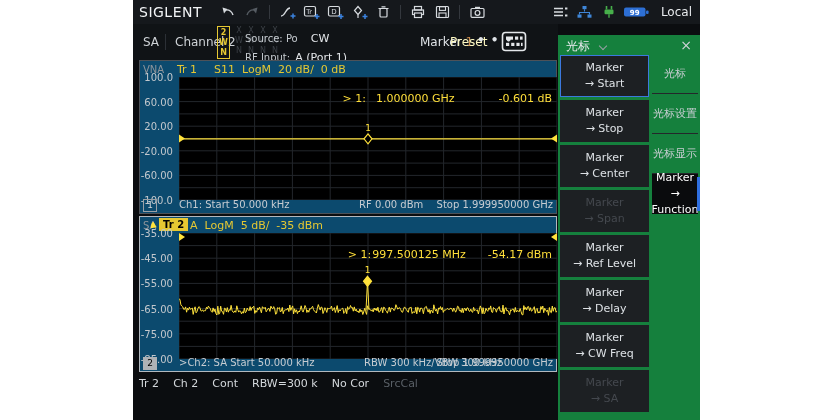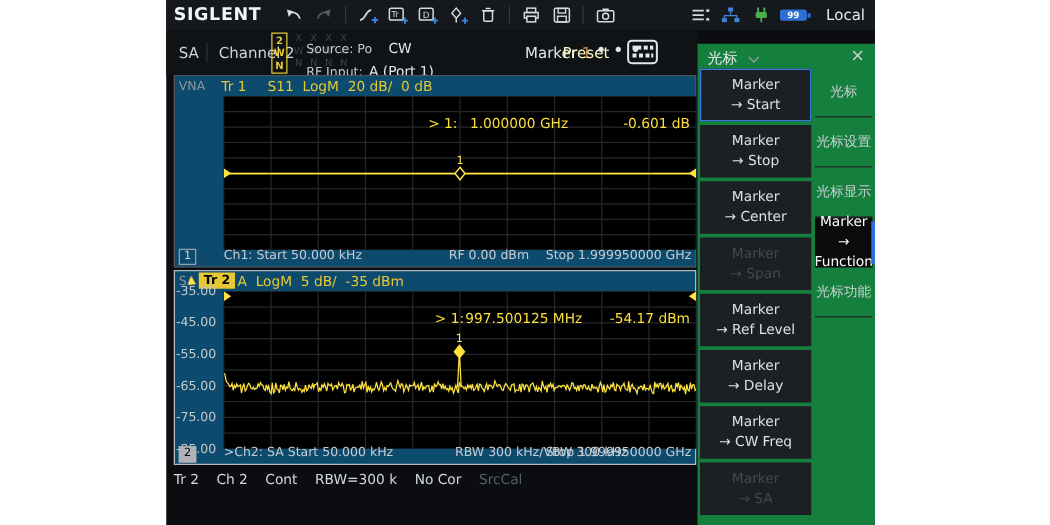--- a/index.html
+++ b/index.html
@@ -3,21 +3,21 @@
 <meta charset="utf-8">
 <style>
   html,body{margin:0;padding:0;background:#ffffff;}
   .page{position:relative;width:840px;height:420px;background:#ffffff;overflow:hidden;
         font-family:"DejaVu Sans","Liberation Sans",sans-serif;}
   .screen{position:absolute;left:133px;top:0;width:567px;height:420px;background:#0b0d10;}
 
   
   .toolbar{position:absolute;left:0;top:0;width:100%;height:24px;background:#15181c;
            display:flex;align-items:center;padding:0 8px 0 6px;box-sizing:border-box;}
-  .brand{color:#f2f4f6;font-size:14px;font-weight:bold;letter-spacing:.5px;margin-right:14px;}
+  .brand{color:#f2f4f6;font-size:14px;font-weight:normal;letter-spacing:.5px;margin-right:14px;}
   .tbtn{width:20px;height:18px;display:flex;align-items:center;justify-content:center;margin:0 2px;flex:0 0 auto;}
   .vsep{width:1px;height:14px;background:#34383e;margin:0 5px;flex:0 0 auto;}
   .tb-right{margin-left:auto;display:flex;align-items:center;}
   .local{color:#e6e9ec;font-size:12px;margin-left:8px;}
 
   
   .chanbar{position:absolute;left:0;top:24px;width:425px;height:36px;background:#101316;}
   .chanbar .sa{position:absolute;left:10px;top:11px;color:#cfd3d7;font-size:12px;}
   .chanbar .cdiv{position:absolute;left:32px;top:10px;width:1px;height:16px;background:#2c3036;}
   .chanbar .chname{position:absolute;left:42px;top:11px;color:#cfd3d7;font-size:12px;}
@@ -277,20 +277,28 @@
           </svg>
       </span>
     </div>
 
     <div class="block vna-block">
       <div class="chead">
         <span class="modelbl">VNA</span>
         <span class="trlbl">Tr 1</span>
         <span class="tinfo">S11  LogM  20 dB/  0 dB</span>
       </div>
+      <div class="yticks" id="vna-yticks" style="top:16px;height:123px;">
+          <span style="top: -5px;">100.0</span>
+          <span style="top: 19.6px;">60.00</span>
+          <span style="top: 44.2px;">20.00</span>
+          <span style="top: 68.8px;">-20.00</span>
+          <span style="top: 93.4px;">-60.00</span>
+          <span style="top: 118px;">-100.0</span>
+        </div>
       <div class="plot">
         <svg id="vna-svg" width="378" height="123">
             <line x1="0.0" y1="0" x2="0.0" y2="123" stroke="#23272c" stroke-width="1"></line>
             <line x1="37.8" y1="0" x2="37.8" y2="123" stroke="#23272c" stroke-width="1"></line>
             <line x1="75.6" y1="0" x2="75.6" y2="123" stroke="#23272c" stroke-width="1"></line>
             <line x1="113.4" y1="0" x2="113.4" y2="123" stroke="#23272c" stroke-width="1"></line>
             <line x1="151.2" y1="0" x2="151.2" y2="123" stroke="#23272c" stroke-width="1"></line>
             <line x1="189.0" y1="0" x2="189.0" y2="123" stroke="#23272c" stroke-width="1"></line>
             <line x1="226.8" y1="0" x2="226.8" y2="123" stroke="#23272c" stroke-width="1"></line>
             <line x1="264.6" y1="0" x2="264.6" y2="123" stroke="#23272c" stroke-width="1"></line>
@@ -419,17 +427,16 @@
       <div class="mk-btn" style="top:290px">Marker
 → CW Freq</div>
       <div class="mk-btn disabled" style="top:335px">Marker
 → SA</div>
 
       <div class="mk-tab" style="top:19px">光标</div>
       <div class="mk-tab" style="top:99px">光标显示</div>
       <div class="mk-tab" style="top:59px">光标设置</div>
       <div class="mk-tab selected" style="top:139px">Marker →
 Function</div>
-      <div class="mk-tab" style="top:179px">光标功能</div>
     </div>
 
   </div>
 </div>
 
 </body></html>

